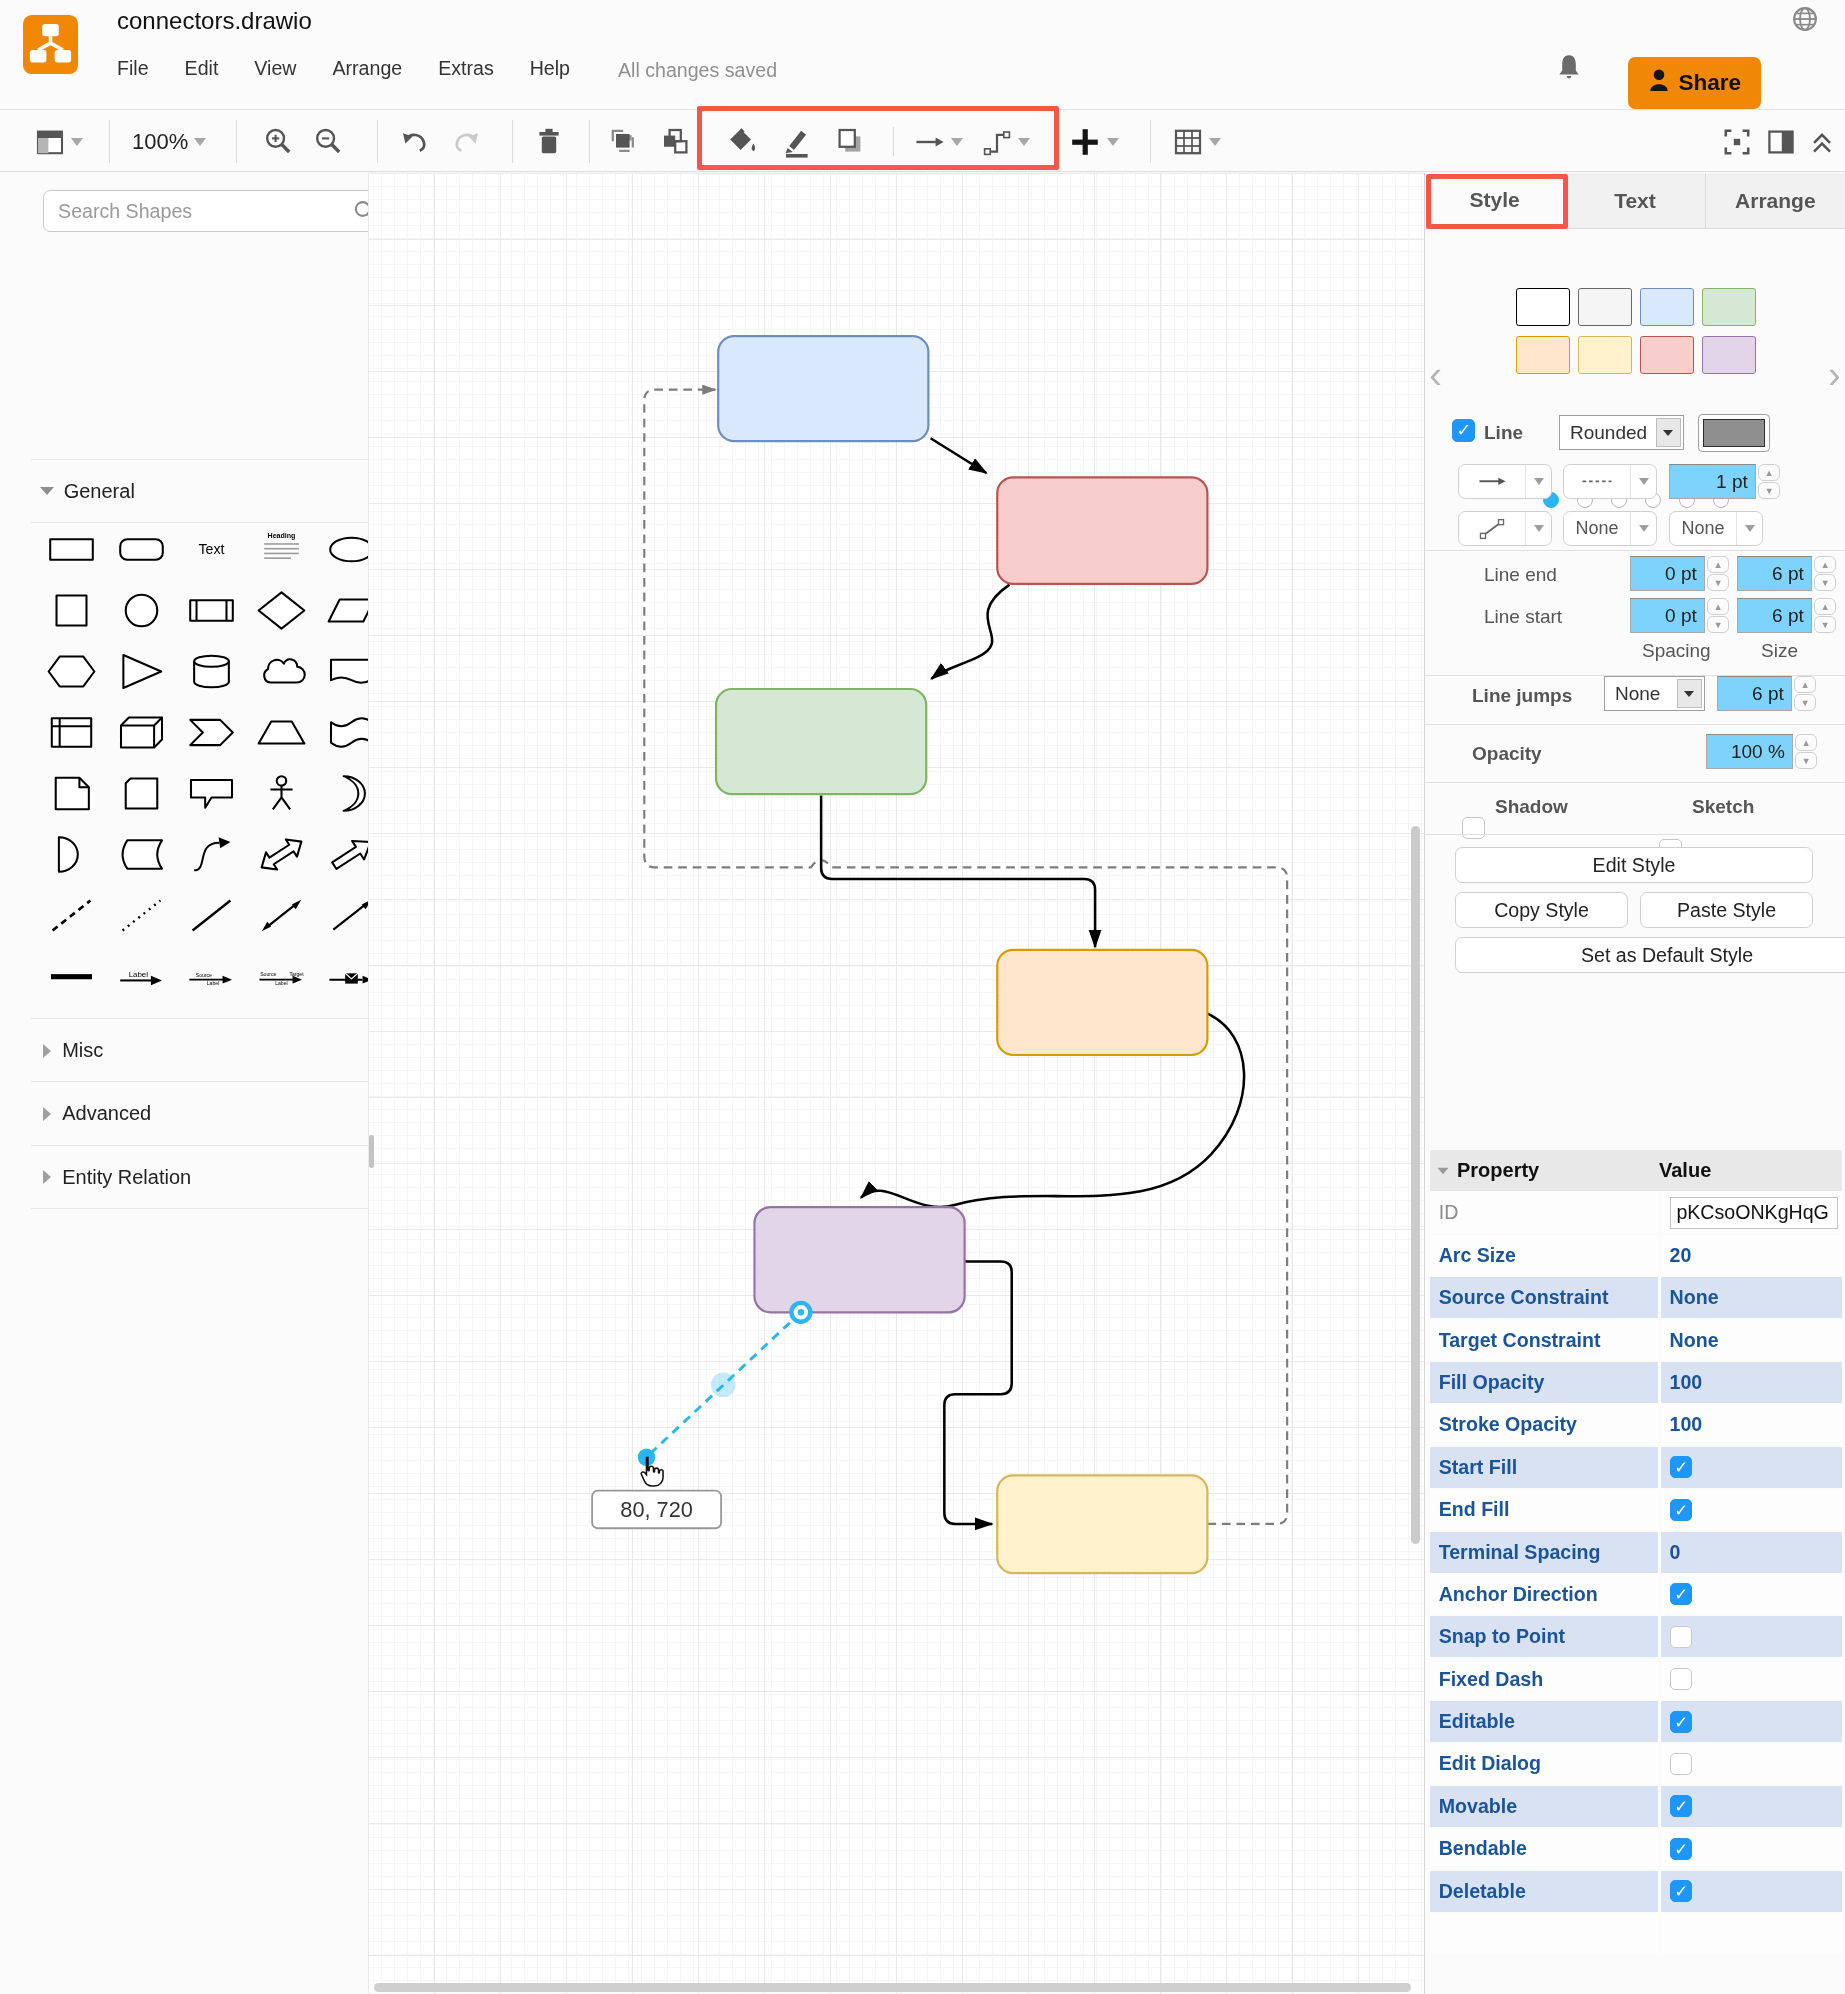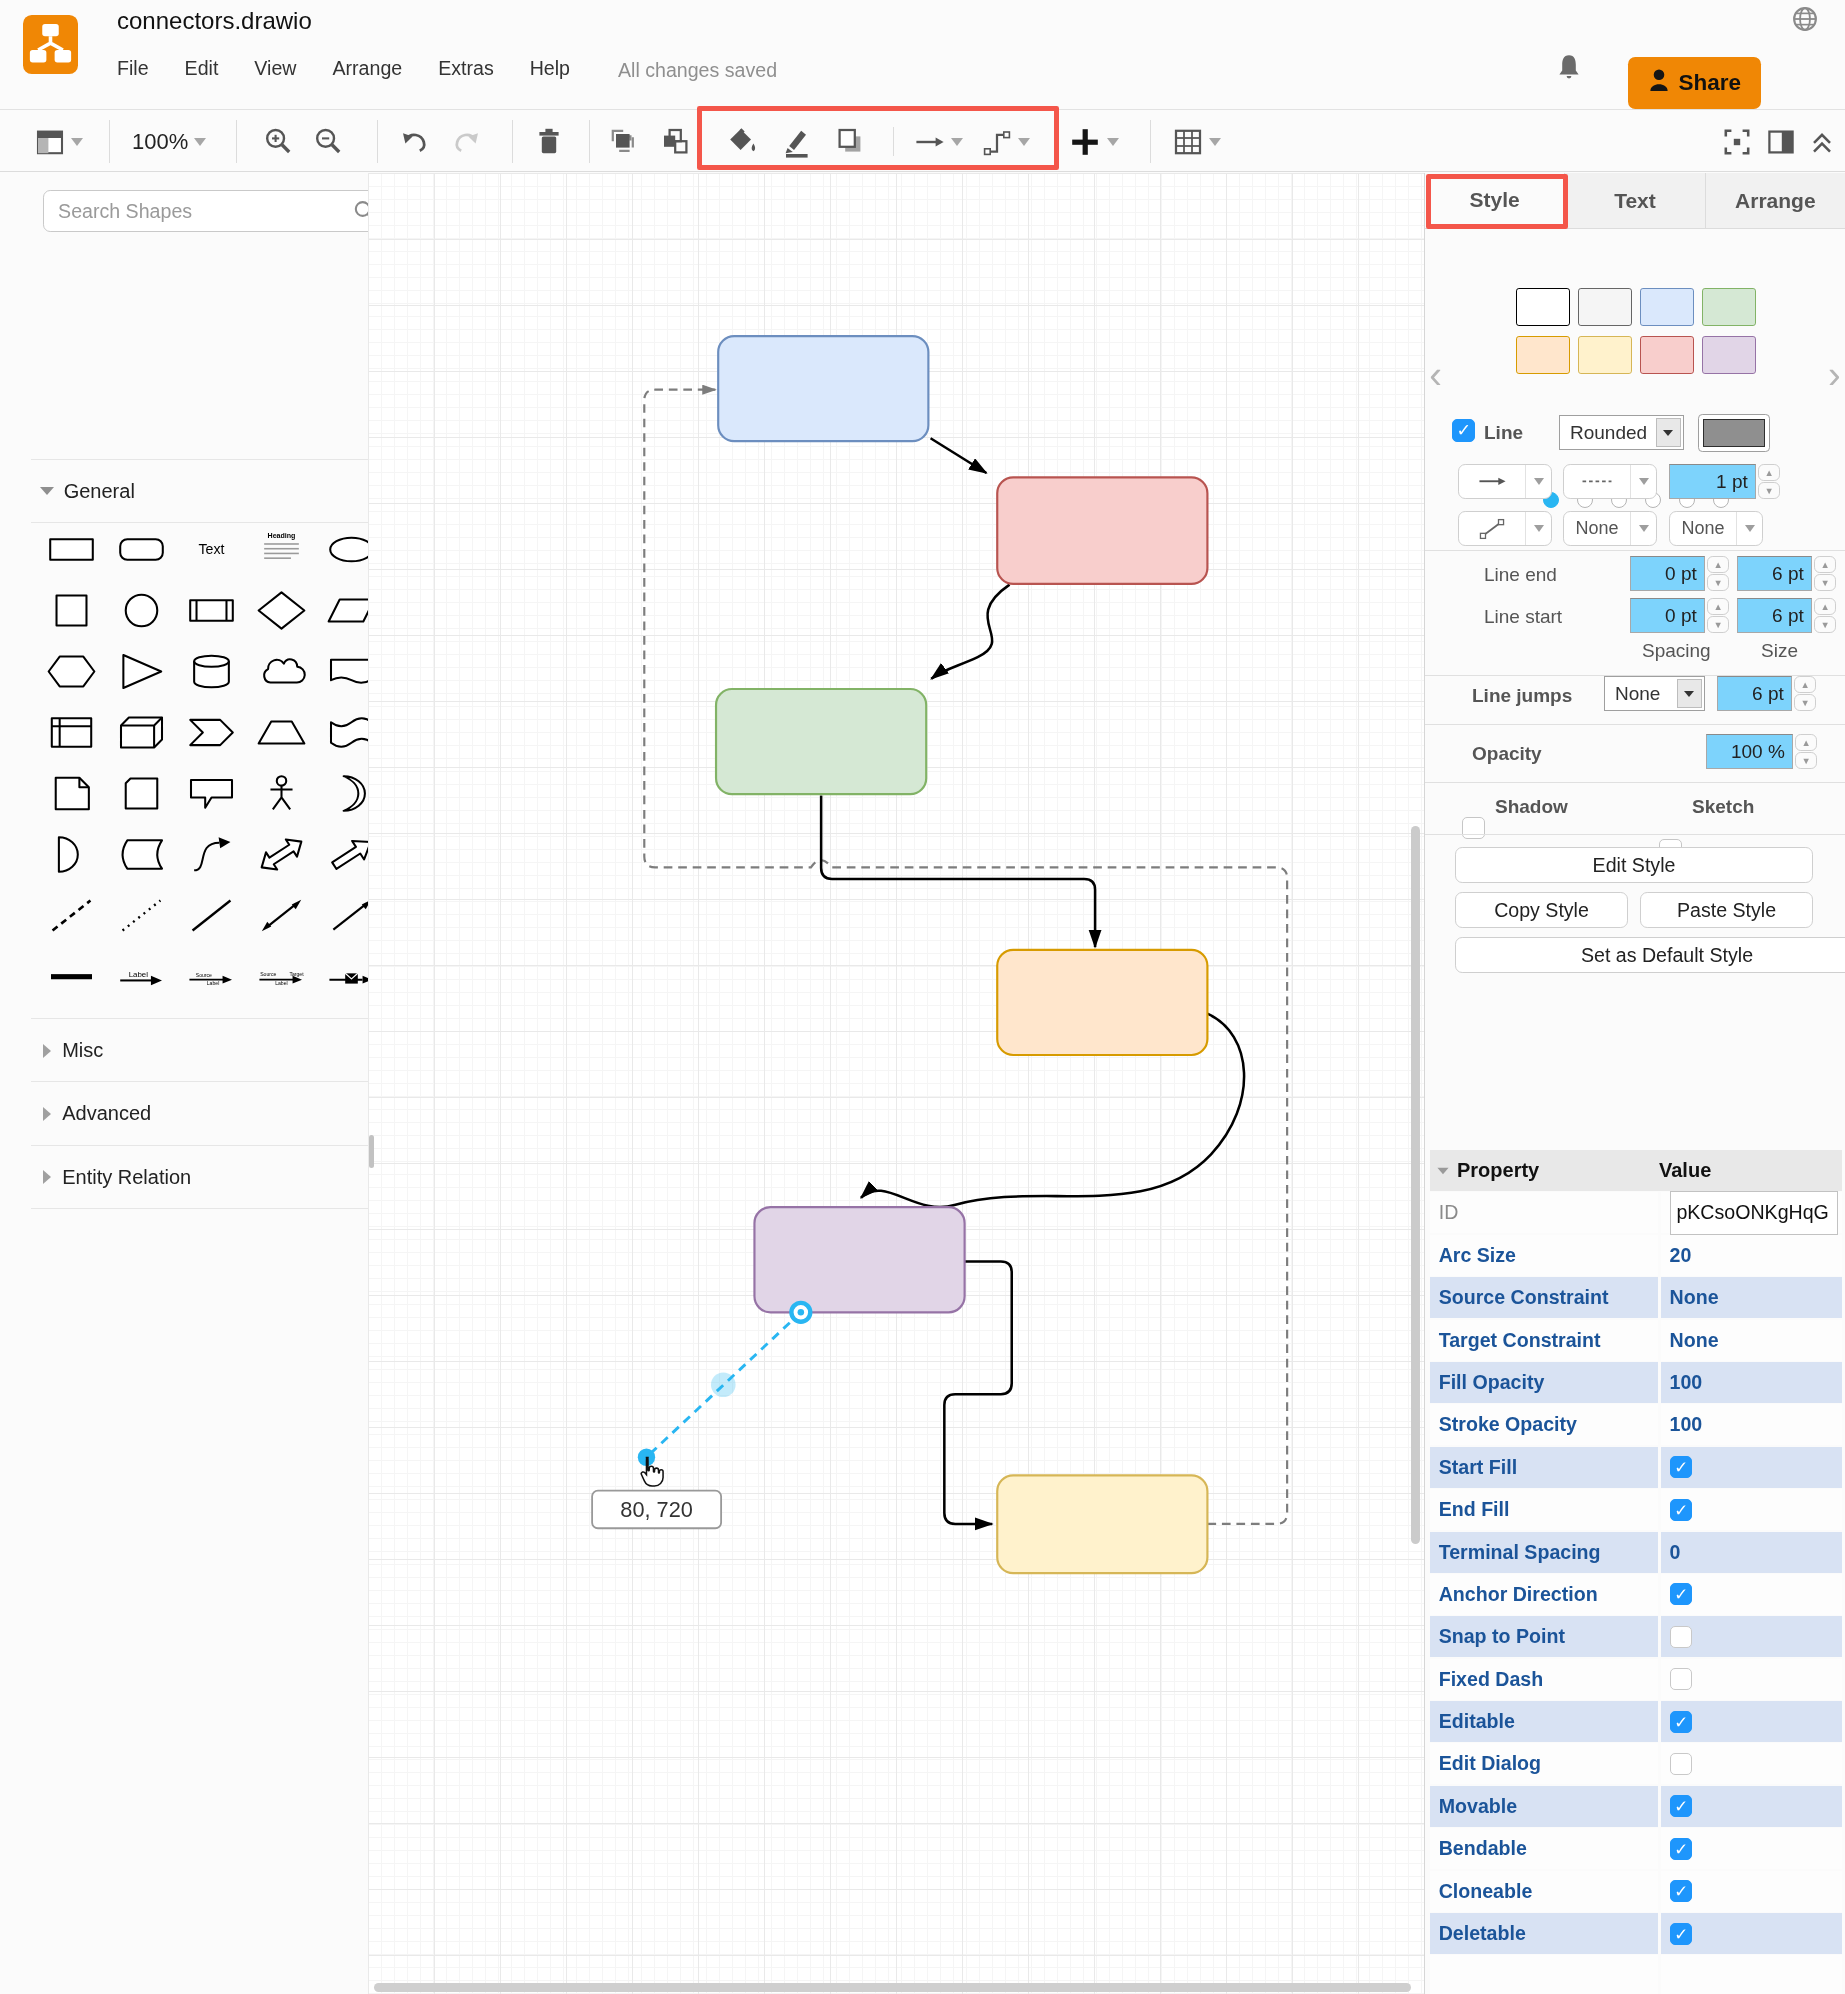--- a/index.html
+++ b/index.html
@@ -88,21 +88,21 @@
   
   #prop-table{position:absolute;left:5px;top:977px;width:412px;}
   #prop-head{display:flex;height:41px;background:#e8e8e8;font-size:20px;font-weight:bold;color:#111;align-items:center;}
   #prop-head .ph1{width:229px;display:flex;align-items:center;}
   .prow{display:flex;margin-top:1.4px;height:41px;}
   .pcell{display:flex;align-items:center;font-size:19.6px;}
   .pc1{width:228px;margin-right:2.9px;padding-left:8.7px;font-weight:bold;color:#1b5499;background:#fdfdfd;}
   .pc2{flex:1;padding-left:8.7px;font-weight:bold;color:#1b5499;background:#fdfdfd;}
   .prow.hl .pc1,.prow.hl .pc2{background:#d8e2f3;}
   .prow .idlab{font-weight:normal;color:#8a8a8a;}
-  .idval{background:#fff;border:0.7px solid #c2c2c2;height:44px;width:168px;display:flex;align-items:center;padding:0 5.8px;
+  .idval{background:#fff;border:0.7px solid #c2c2c2;height:32px;width:168px;display:flex;align-items:center;padding:0 5.8px;
     font-weight:normal;color:#111;font-size:19.6px;overflow:hidden;white-space:nowrap;}
   .tcb{width:22px;height:22px;border-radius:5px;border:1.4px solid #c9c9c9;background:#fff;position:relative;}
   .tcb.on{background:#1e96fc;border-color:#1e96fc;}
   .tcb.on:after{content:"✓";position:absolute;left:3.6px;top:0px;color:#fff;font-size:16.7px;font-weight:bold;}
 </style>
 </head>
 <body>
 
 <div id="header">
   <div id="logo">
@@ -892,28 +892,20 @@
           </div>
         </div>
         <div class="prow">
           <div class="pcell pc1">
             <span>Bendable</span>
           </div>
           <div class="pcell pc2">
             <div class="tcb on"></div>
           </div>
         </div>
-        <div class="prow">
-          <div class="pcell pc1">
-            <span>Cloneable</span>
-          </div>
-          <div class="pcell pc2">
-            <div class="tcb on"></div>
-          </div>
-        </div>
         <div class="prow hl">
           <div class="pcell pc1">
             <span>Deletable</span>
           </div>
           <div class="pcell pc2">
             <div class="tcb on"></div>
           </div>
         </div>
         <div class="prow">
           <div class="pcell pc1"></div>

